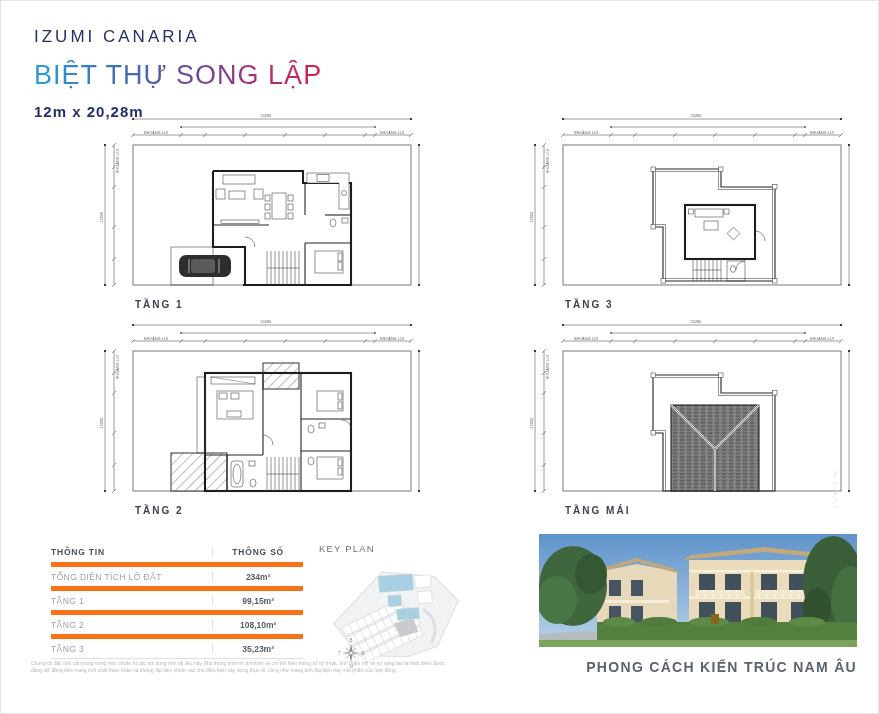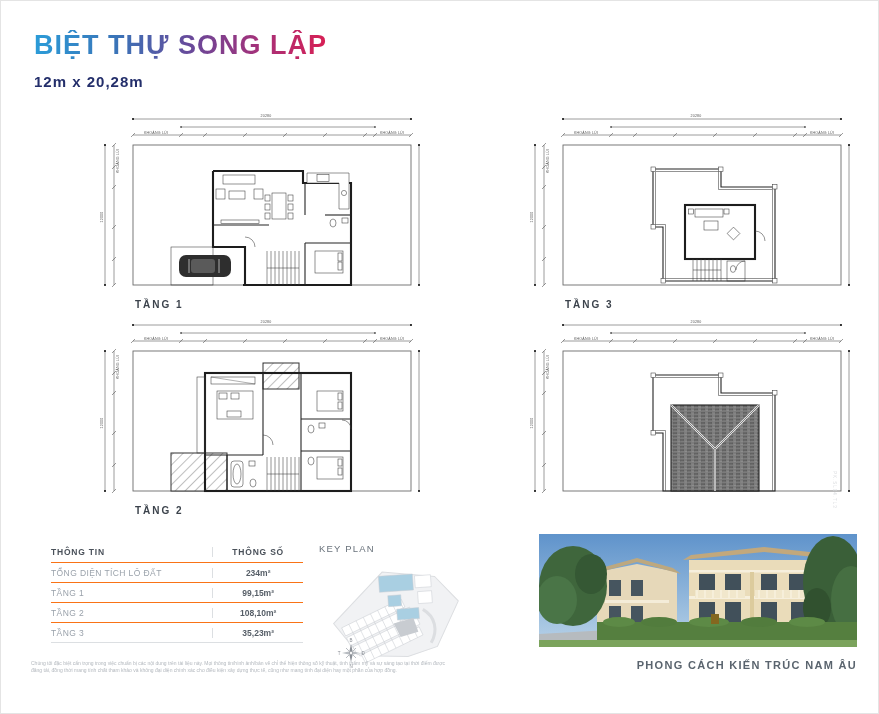--- a/index.html
+++ b/index.html
@@ -2,65 +2,66 @@
 <html><head>
 <meta charset="utf-8">
 <style>
   html,body{margin:0;padding:0;background:#fff;}
   body{width:879px;height:714px;position:relative;font-family:"Liberation Sans",sans-serif;
        border:1px solid #e4e4e4;box-sizing:border-box;overflow:hidden;}
   .abs{position:absolute;}
   
   .hdr{left:33px;top:26px;}
   .hdr .proj{font-size:17px;letter-spacing:3px;color:#242f6b;font-weight:500;}
-  .hdr .title{font-size:27px;font-weight:700;letter-spacing:1px;margin-top:3px;
+  .hdr .title{font-size:27px;font-weight:400;letter-spacing:1px;margin-top:13px;
     background:linear-gradient(90deg,#2b9cd8 0%,#3a74b8 28%,#6b4798 55%,#a3327b 76%,#d81f54 100%);
     -webkit-background-clip:text;background-clip:text;color:transparent;}
   .hdr .size{font-size:15px;font-weight:600;letter-spacing:1px;color:#242f6b;margin-top:12px;}
   
   .plan{width:330px;}
   .plan svg{display:block;}
   .plan .lbl{font-size:10px;font-weight:700;letter-spacing:2px;color:#3c434c;margin:4px 0 0 42px;}
   .p-t1{left:92px;top:108px;}
   .p-t3{left:522px;top:108px;}
   .p-t2{left:92px;top:314px;}
   .p-mai{left:522px;top:314px;}
   
   .tbl{left:50px;top:540px;width:252px;font-size:8.5px;color:#9aa2ab;}
-  .tbl .row{display:flex;border-top:1px solid #f97316;height:19px;align-items:center;}
+  .tbl .row{display:flex;border-top:5px solid #f97316;height:19px;align-items:center;}
   .tbl .row:first-child{border-top:none;height:21px;}
   .tbl .row:last-child{border-bottom:1px solid #dcdfe2;}
   .tbl .c1{width:162px;letter-spacing:.4px;}
   .tbl .c2{width:90px;text-align:center;border-left:1px solid #dcdfe2;font-weight:700;color:#565e67;}
   .tbl .hd{font-weight:700;color:#4a515a;letter-spacing:.8px;}
   
   .kp{left:318px;top:542px;width:160px;}
   .kp .kpt{font-size:9.5px;font-weight:400;letter-spacing:1.2px;color:#6a737c;margin-bottom:3px;}
   
   .photo{left:538px;top:533px;width:318px;}
-  .caption{left:538px;top:658px;width:318px;text-align:right;font-size:11px;font-weight:700;
+  .caption{left:538px;top:658px;width:318px;text-align:right;font-size:14px;font-weight:700;
            letter-spacing:1.3px;color:#5a646e;}
   
   .disc{left:30px;top:659px;width:438px;font-size:5px;line-height:7px;color:#b3b8be;}
   
   .wm{left:836px;top:470px;font-size:4.5px;color:#d9dbde;transform:rotate(90deg);
       transform-origin:left top;letter-spacing:1px;}
   
   .dims line{stroke:#4a4a4a;stroke-width:.55;}
   .dims text{fill:#555;font-size:3.6px;font-family:"Liberation Sans",sans-serif;letter-spacing:.2px;}
   .lot{fill:#fff;stroke:#6b6b6b;stroke-width:.9;}
   .w2{stroke:#1d1d1d;stroke-width:2.1;fill:none;}
   .w1{stroke:#242424;stroke-width:1.1;fill:none;}
   .fu{stroke:#3a3a3a;stroke-width:.55;fill:#fff;}
   .fuL{stroke:#3a3a3a;stroke-width:.55;fill:none;}
 </style>
 </head>
 <body>
 
 <div class="abs hdr">
+  <div class="proj">IZUMI CANARIA</div>
   <div class="title">BIỆT THỰ SONG LẬP</div>
   <div class="size">12m x 20,28m</div>
 </div>
 
 <div class="abs plan p-t1">
   <svg width="330" height="186" viewBox="0 0 330 186">
     <g class="dims">
       <line x1="40" y1="10" x2="318" y2="10"></line>
         <circle cx="40" cy="10" r="1"></circle>
         <circle cx="318" cy="10" r="1"></circle>
@@ -407,20 +408,21 @@
           <line x1="236" y1="90" x2="192" y2="134"></line>
           <line x1="192" y1="134" x2="192" y2="176"></line>
       </g>
       <g stroke="#333" stroke-width=".6">
         <line x1="148" y1="90" x2="192" y2="134"></line>
           <line x1="236" y1="90" x2="192" y2="134"></line>
           <line x1="192" y1="134" x2="192" y2="176"></line>
       </g>
     </g>
   </svg>
+  <div class="lbl">TẦNG MÁI</div>
 </div>
 
 <div class="abs tbl">
   <div class="row">
     <div class="c1 hd">THÔNG TIN</div>
     <div class="c2 hd">THÔNG SỐ</div>
   </div>
   <div class="row">
     <div class="c1">TỔNG DIỆN TÍCH LÔ ĐẤT</div>
     <div class="c2">234m²</div>

